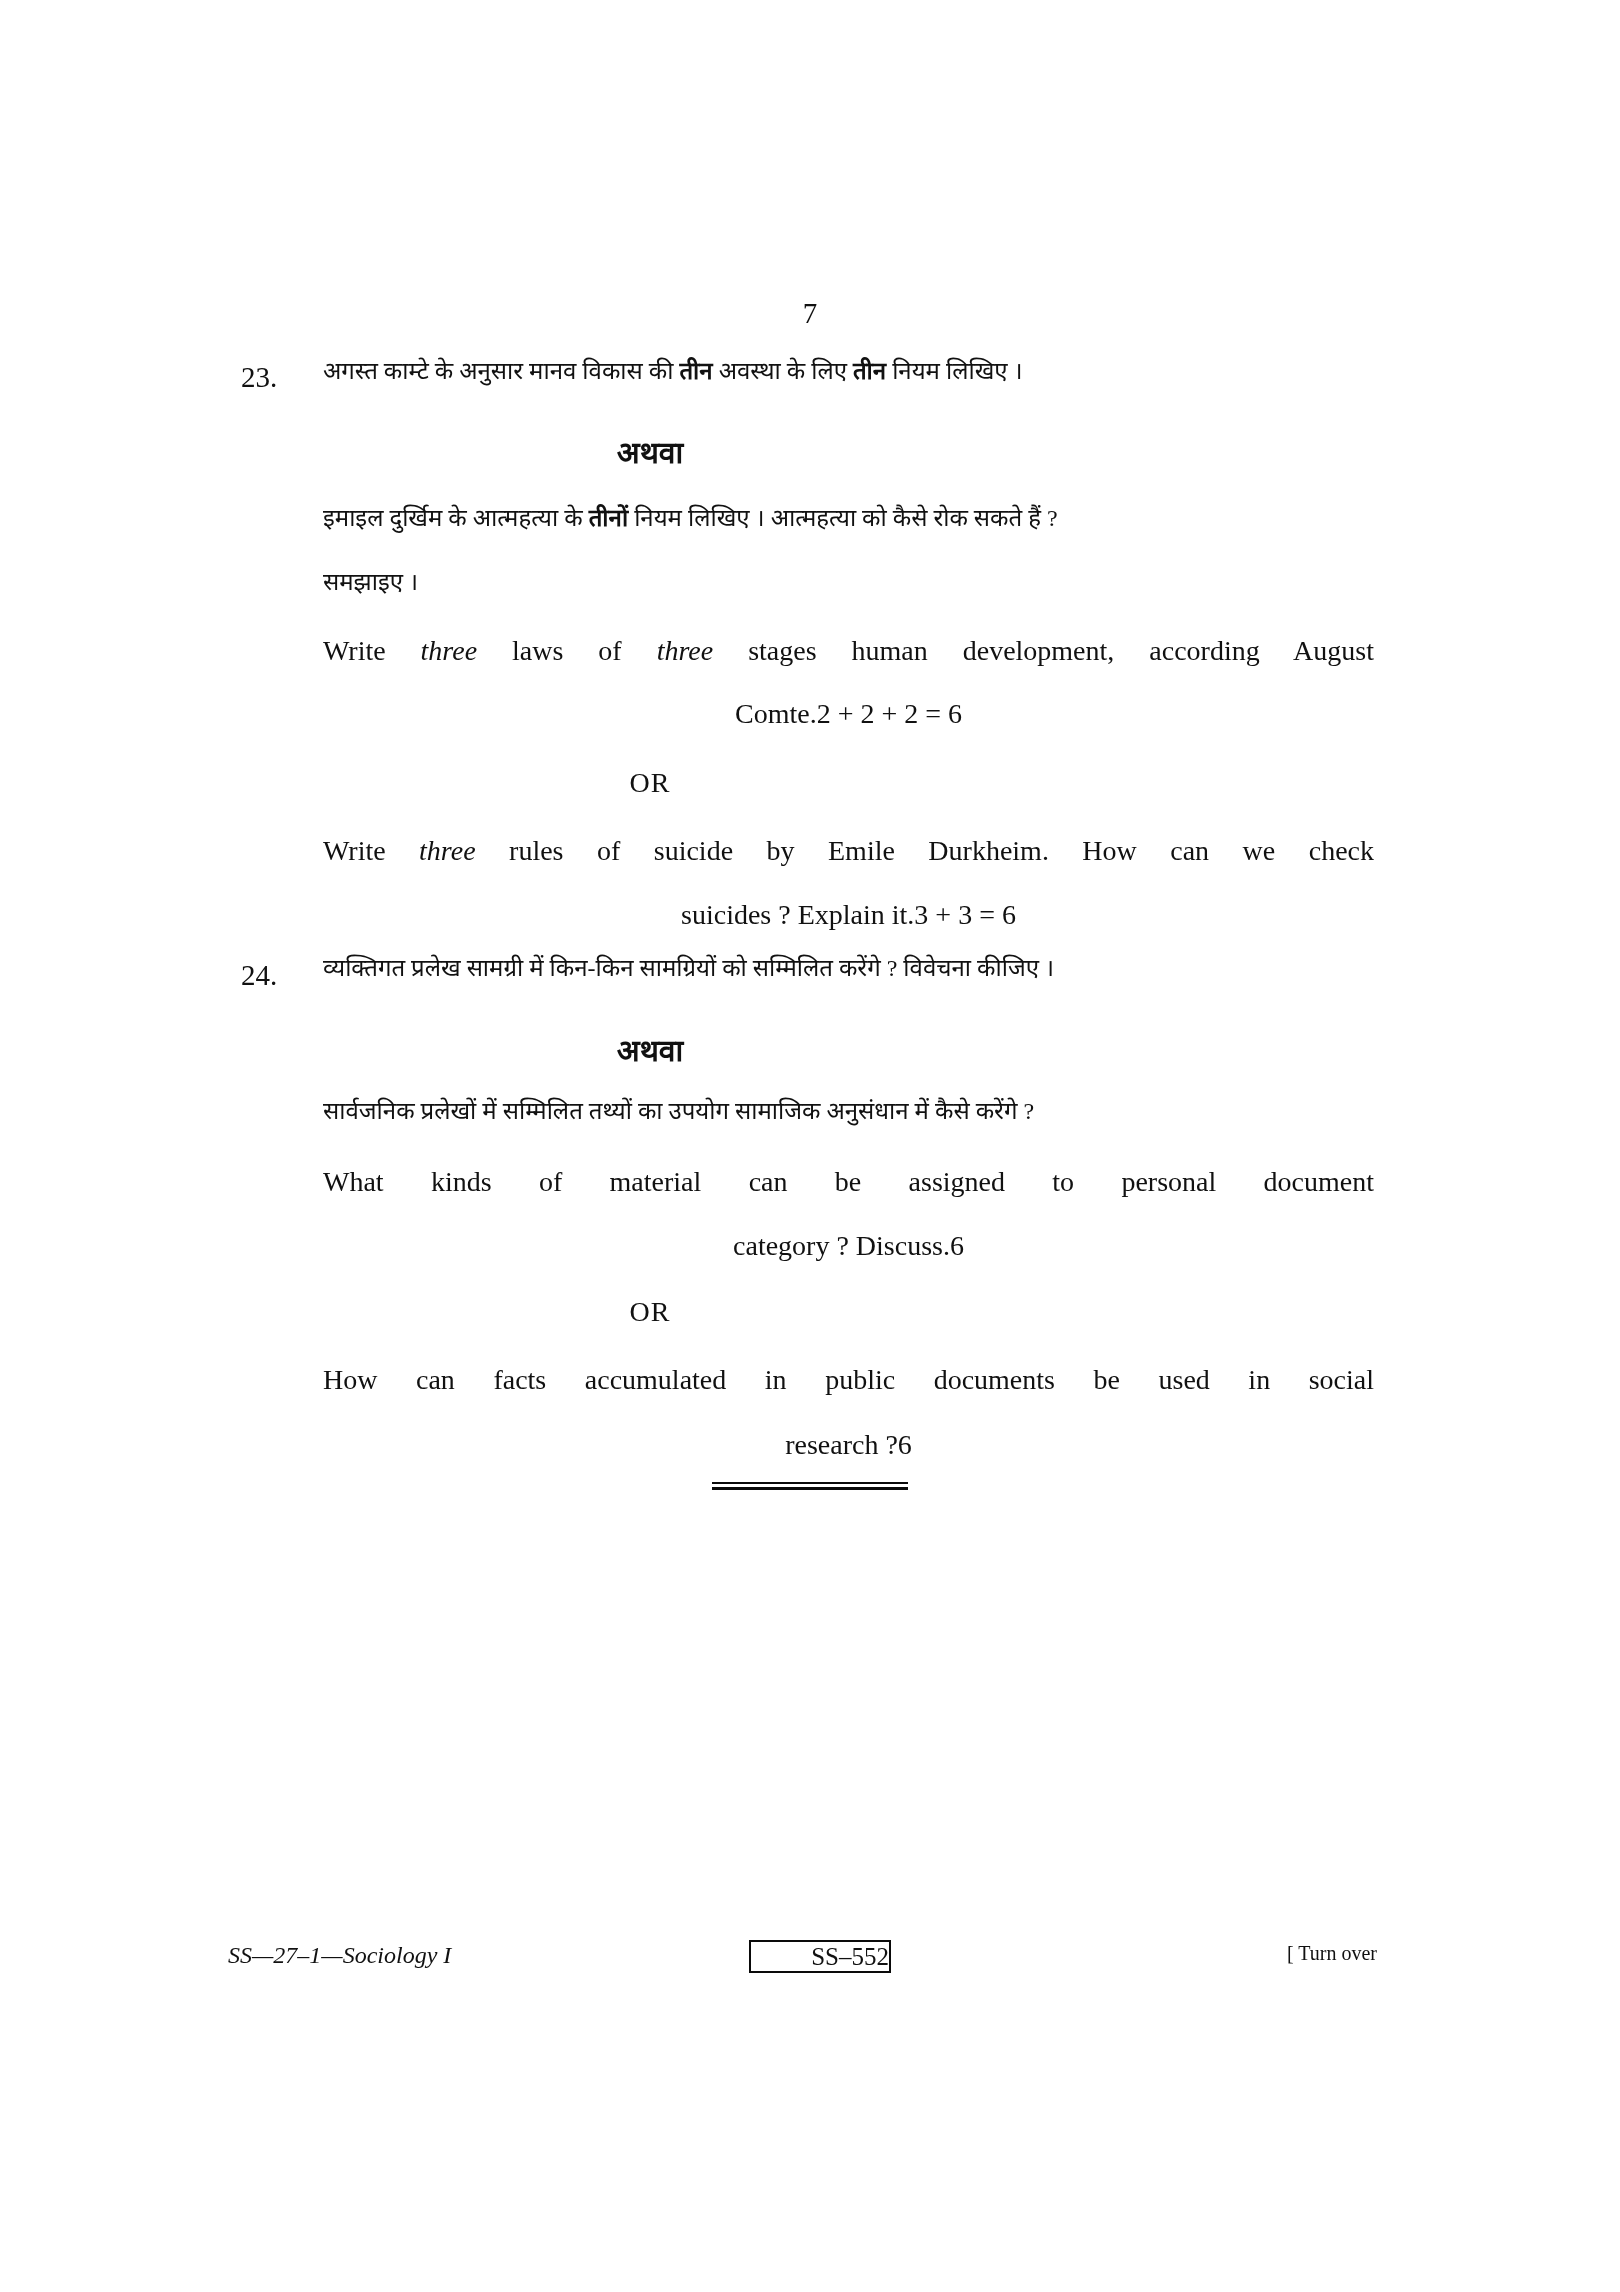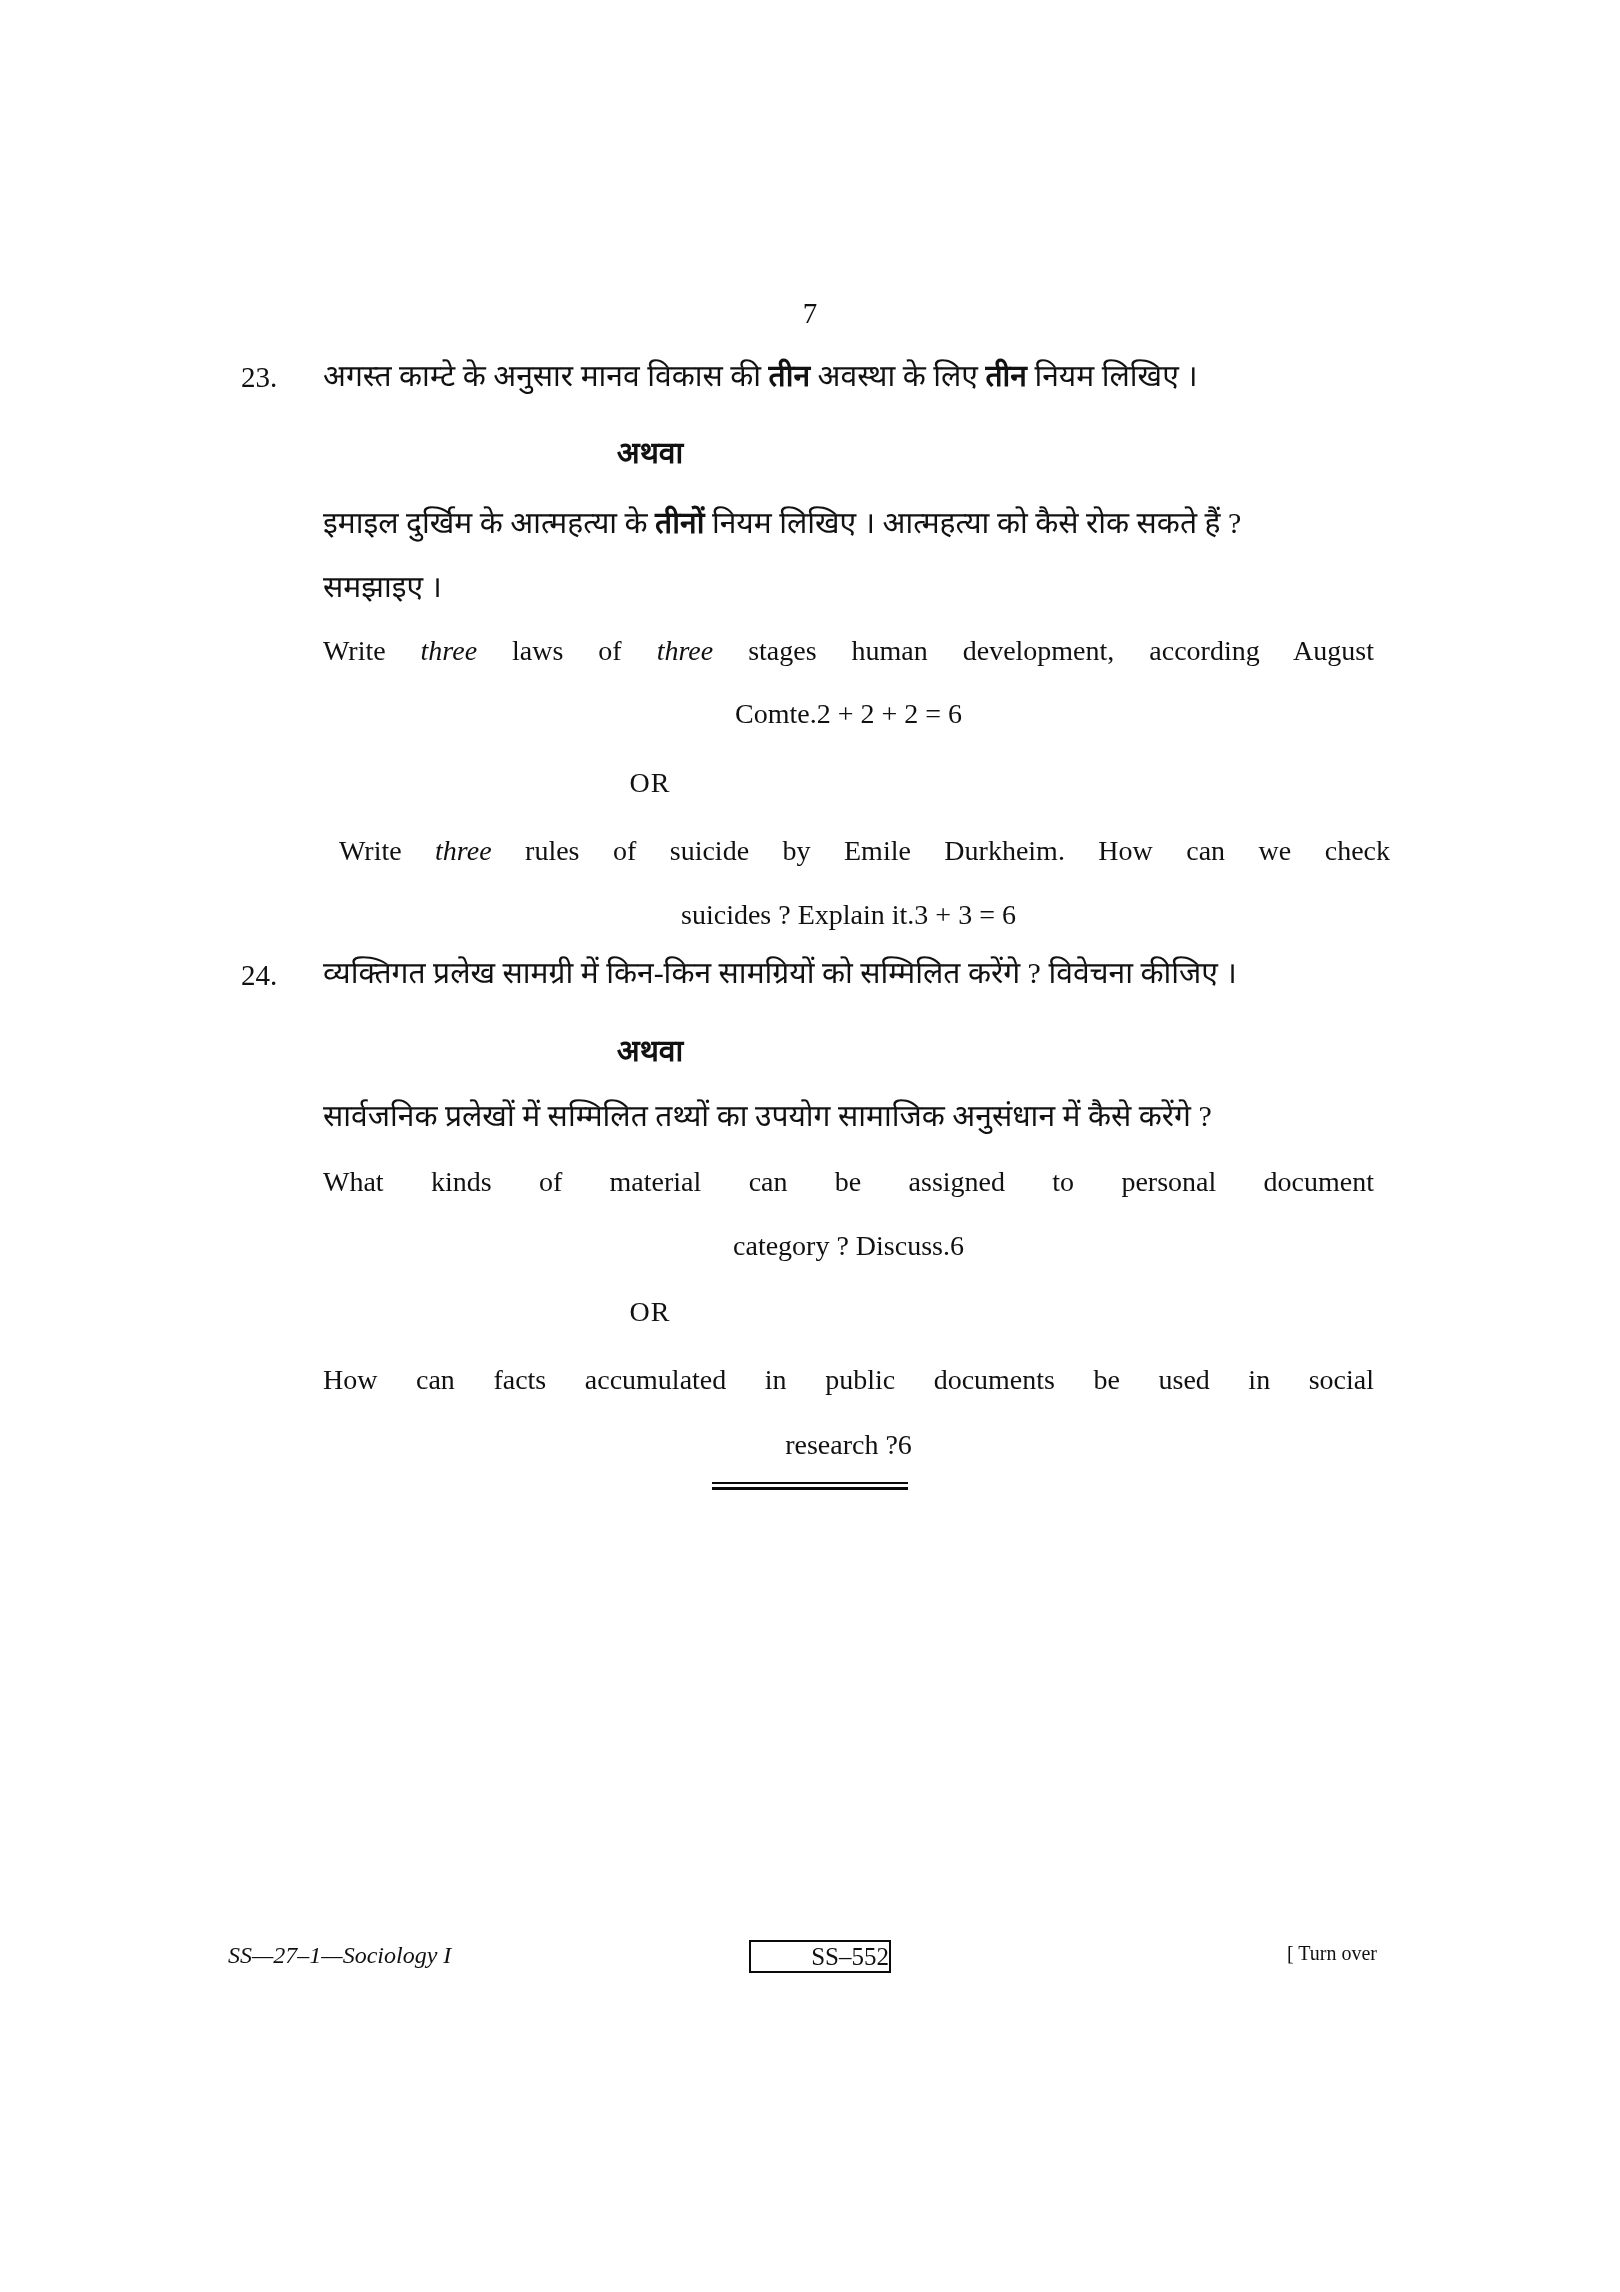--- a/index.html
+++ b/index.html
@@ -24,21 +24,21 @@
     font-size: 29px;
   }
 
   .q-number {
     left: 241px; width: 69px;
     font-size: 29px;
   }
 
   .hindi-line {
     left: 323px; width: 1059px;
-    font-size: 30px;
+    font-size: 24px;
     line-height: 1.3;
     white-space: nowrap;
   }
   .hindi-line .hb { font-weight: bold; }
 
   .center-head {
     left: 0; width: 1300px;
     text-align: center;
   }
   .athva {
@@ -108,21 +108,21 @@
   <div class="abs hindi-line" style="top:567px;">समझाइए ।</div>
 
   <div class="abs eng-just" style="top:635px;"><span>Write </span><span class="it">three</span><span> laws of </span><span class="it">three</span><span> stages human development, according August</span></div>
   <div class="abs eng-marks-row" style="top:698px;">
     <span>Comte.</span>
     <span>2 + 2 + 2 = 6</span>
   </div>
 
   <div class="abs center-head or-head" style="top:767px;">OR</div>
 
-  <div class="abs eng-just" style="top:835px;margin-left:16px;"><span>Write </span><span class="it">three</span><span> rules of suicide by Emile Durkheim. How can we check</span></div>
+  <div class="abs eng-just" style="top:835px;"><span>Write </span><span class="it">three</span><span> rules of suicide by Emile Durkheim. How can we check</span></div>
   <div class="abs eng-marks-row" style="top:899px;">
     <span>suicides ? Explain it.</span>
     <span>3 + 3 = 6</span>
   </div>
 
   <div class="abs q-number" style="top:959px;">24.</div>
   <div class="abs hindi-line" style="top:953px;">व्यक्तिगत प्रलेख सामग्री में किन-किन सामग्रियों को सम्मिलित करेंगे ? विवेचना कीजिए ।</div>
 
   <div class="abs center-head athva" style="top:1029px;">अथवा</div>
 

